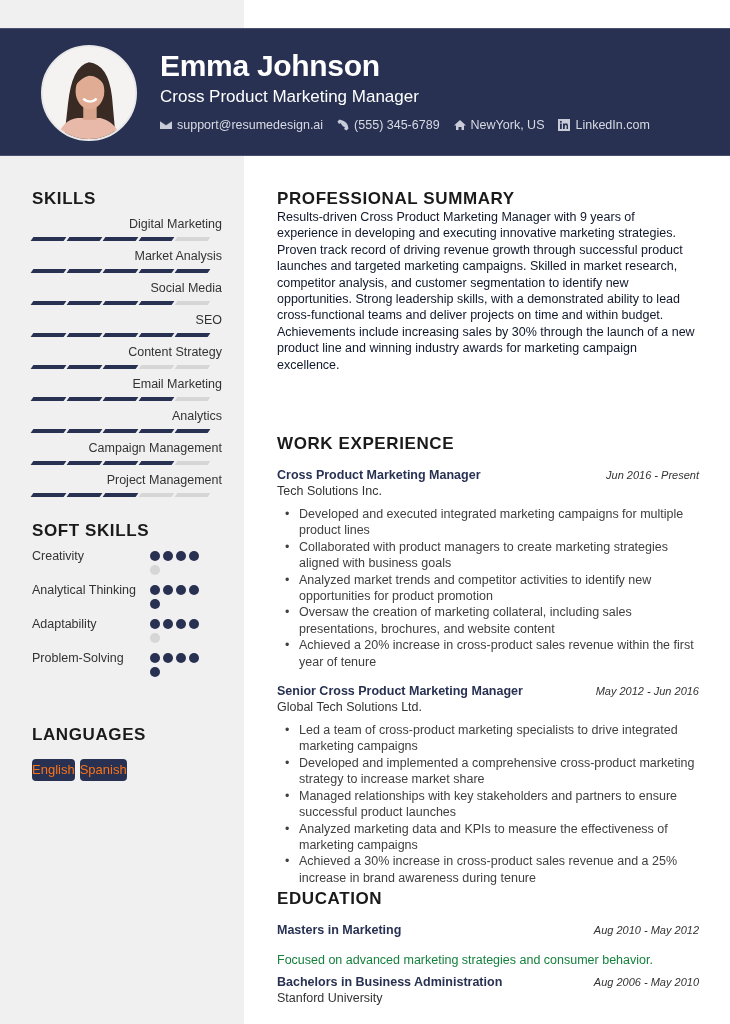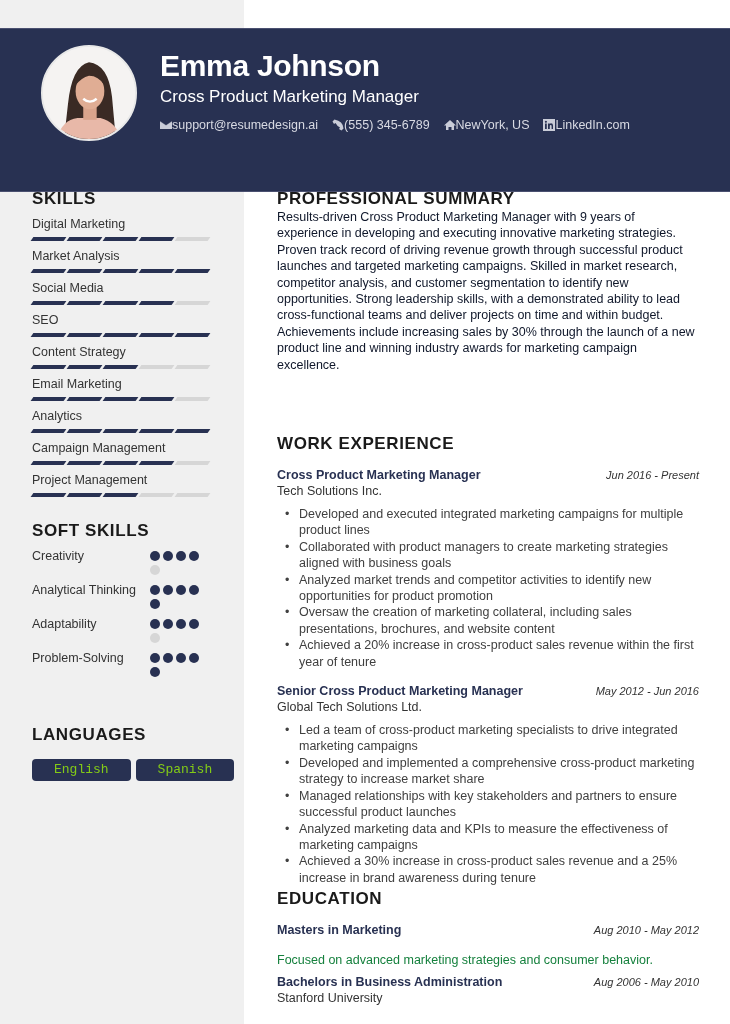--- a/index.html
+++ b/index.html
@@ -2,52 +2,52 @@
 <html><head>
 <meta charset="utf-8">
 <style>
   * { box-sizing: border-box; margin: 0; padding: 0; }
   html, body { width: 730px; height: 1024px; overflow: hidden; background: #ffffff; }
   body { font-family: "Liberation Sans", sans-serif; color: #333; position: relative; }
 
   .sidebar-bg { position: absolute; left: 0; top: 0; width: 244px; height: 1024px; background: #f0f0f0; }
 
   .header {
-    position: absolute; left: 0; top: 28px; width: 730px; height: 164px;
+    position: absolute; left: 0; top: 28px; width: 730px; height: 128px;
     background: #283152; border-top: 1px solid #4a5070; border-bottom: 1px solid #4a5070;
   }
   .avatar {
     position: absolute; left: 41px; top: 16px; width: 96px; height: 96px; border-radius: 50%;
     background: #f4f4f4; border: 2px solid #e8e8e8; overflow: hidden;
   }
   .avatar svg { width: 100%; height: 100%; display: block; }
   .name { position: absolute; left: 160px; top: 20px; font-size: 30px; font-weight: bold; color: #ffffff; letter-spacing: -0.3px; }
   .title { position: absolute; left: 160px; top: 58px; font-size: 17px; color: #ffffff; }
   .contacts { position: absolute; left: 160px; top: 89px; display: flex; gap: 14px; align-items: center; }
-  .contact { display: flex; align-items: center; font-size: 12.5px; color: #d8dae3; }
+  .contact { display: flex; align-items: center; gap: 5px; font-size: 12.5px; color: #d8dae3; }
   .contact svg { width: 12px; height: 12px; fill: #c9ccd8; display: block; }
 
   .side { position: absolute; left: 32px; width: 190px; }
   .sec-title { font-size: 17px; font-weight: bold; color: #1a1a1a; letter-spacing: 0.6px; }
   .skill { margin-top: 8px; }
   .skill-label { font-size: 12.5px; color: #333; height: 15px; line-height: 15px; }
   .bar { display: flex; gap: 3px; margin-top: 5px; }
   .seg { width: 33px; height: 4px; transform: skewX(-35deg); }
   .seg.on { background: #283152; }
   .seg.off { background: #d6d6d6; }
 
   .soft-row { display: flex; margin-top: 7px; }
   .soft-label { width: 118px; font-size: 12.5px; color: #333; line-height: 17px; }
   .dots { width: 54px; display: flex; flex-wrap: wrap; gap: 4px 3px; padding-top: 3px; }
   .dot { width: 10px; height: 10px; border-radius: 50%; }
   .dot.on { background: #283152; }
   .dot.off { background: #d6d6d6; }
 
   .langs { display: flex; gap: 5px; margin-top: 14px; }
-  .lang { background: #283152; color: #84cc16; font-size: 13px; padding: 3px 22px; border-radius: 4px; line-height: 16px; font-family: Liberation Mono, monospace; }
+  .lang { background: #283152; color: #f97316; font-size: 13px; padding: 3px 0; border-radius: 4px; line-height: 16px; }
 
   .main { position: absolute; left: 277px; width: 422px; }
   .main .sec-title { font-size: 17px; }
   .para { font-size: 12.5px; line-height: 16.4px; color: #0f172a; }
   .job { margin-top: 14px; }
   .job-head { display: flex; justify-content: space-between; align-items: baseline; }
   .job-title { font-size: 12.5px; font-weight: bold; color: #283152; }
   .job-date { font-size: 11px; font-style: italic; color: #333; }
   .job-org { font-size: 12.5px; color: #333; margin-top: 2px; }
   .bullets { list-style: none; margin-top: 8px; }
@@ -98,21 +98,21 @@
       <svg viewBox="0 0 12 12">
           <path d="M0 0h12v12H0z M2 4.5v5.5h1.8V4.5z M2.9 1.8a1 1 0 1 0 0.01 0z M5 4.5v5.5h1.8V7q0-1 0.9-1t0.9 1v3H10V6.5Q10 4.3 8 4.3 7.2 4.3 6.8 5V4.5z" fill-rule="evenodd"></path>
         </svg>
       <span>LinkedIn.com</span>
     </div>
   </div>
 </header>
 
 <section class="side" style="top:189px;">
   <h2 class="sec-title">SKILLS</h2>
-  <div id="skills-list" style="margin-top:8px;">
+  <div id="skills-list" style="margin-top:8px;text-align:right;">
       <div class="skill">
         <div class="skill-label">Digital Marketing</div>
         <div class="bar">
           <span class="seg on"></span>
           <span class="seg on"></span>
           <span class="seg on"></span>
           <span class="seg on"></span>
           <span class="seg off"></span>
         </div>
       </div>

